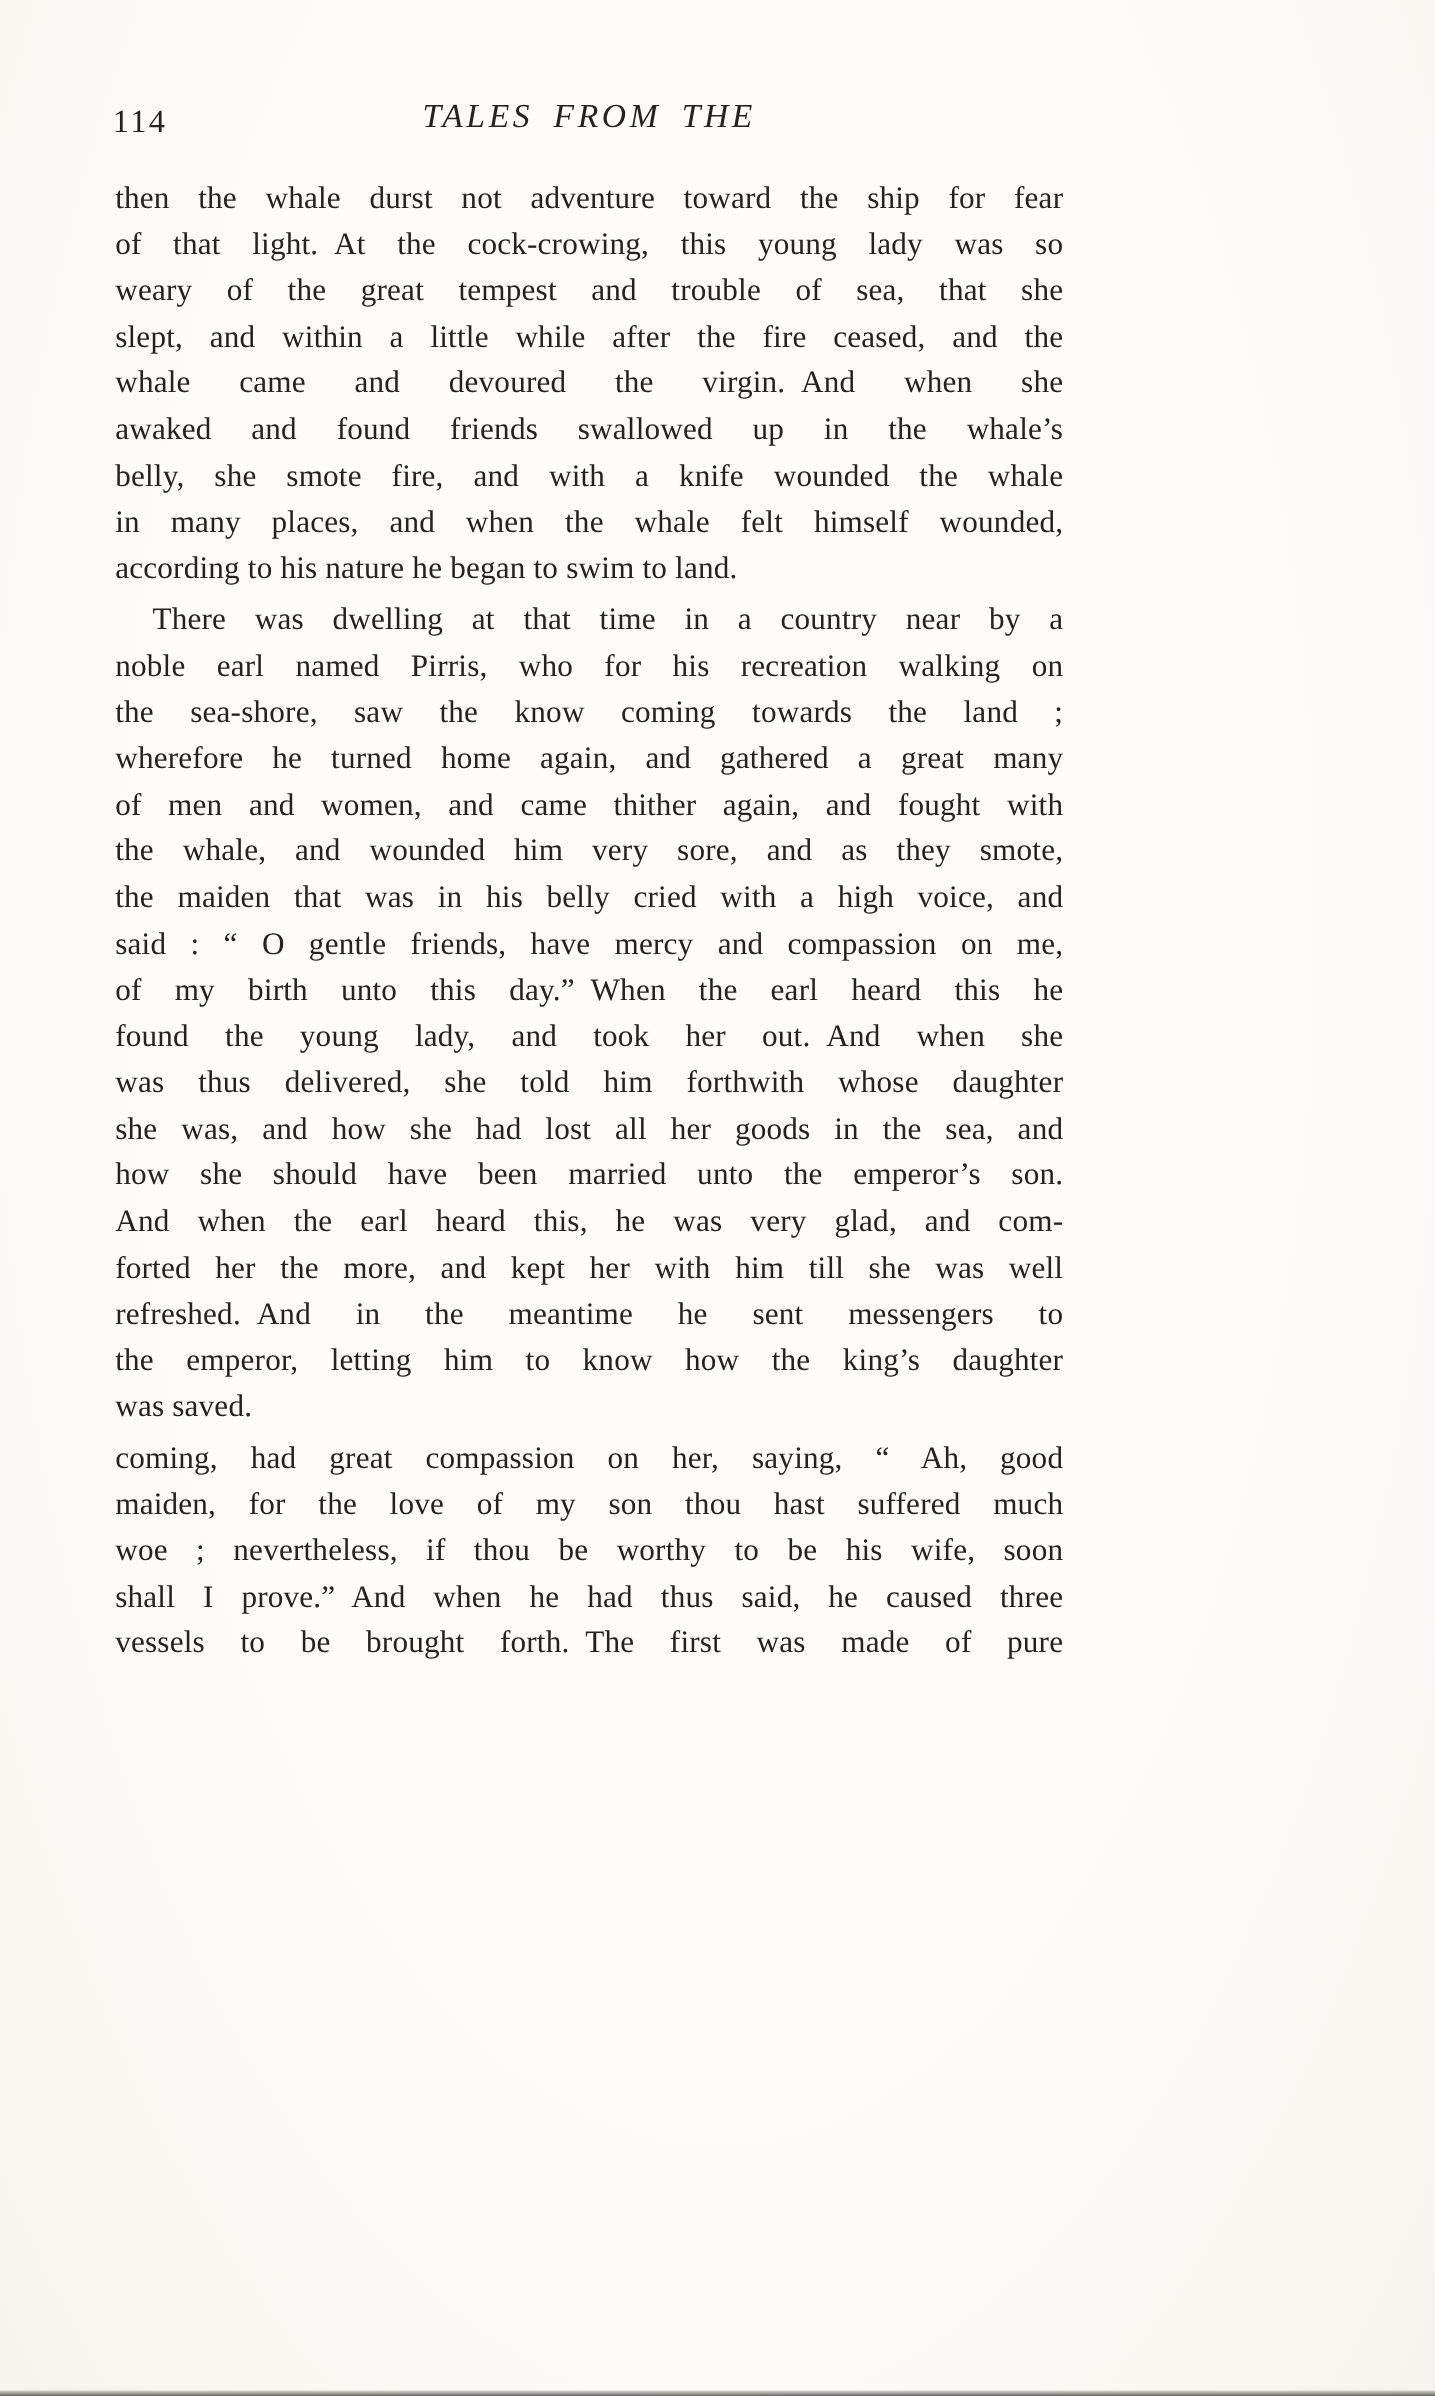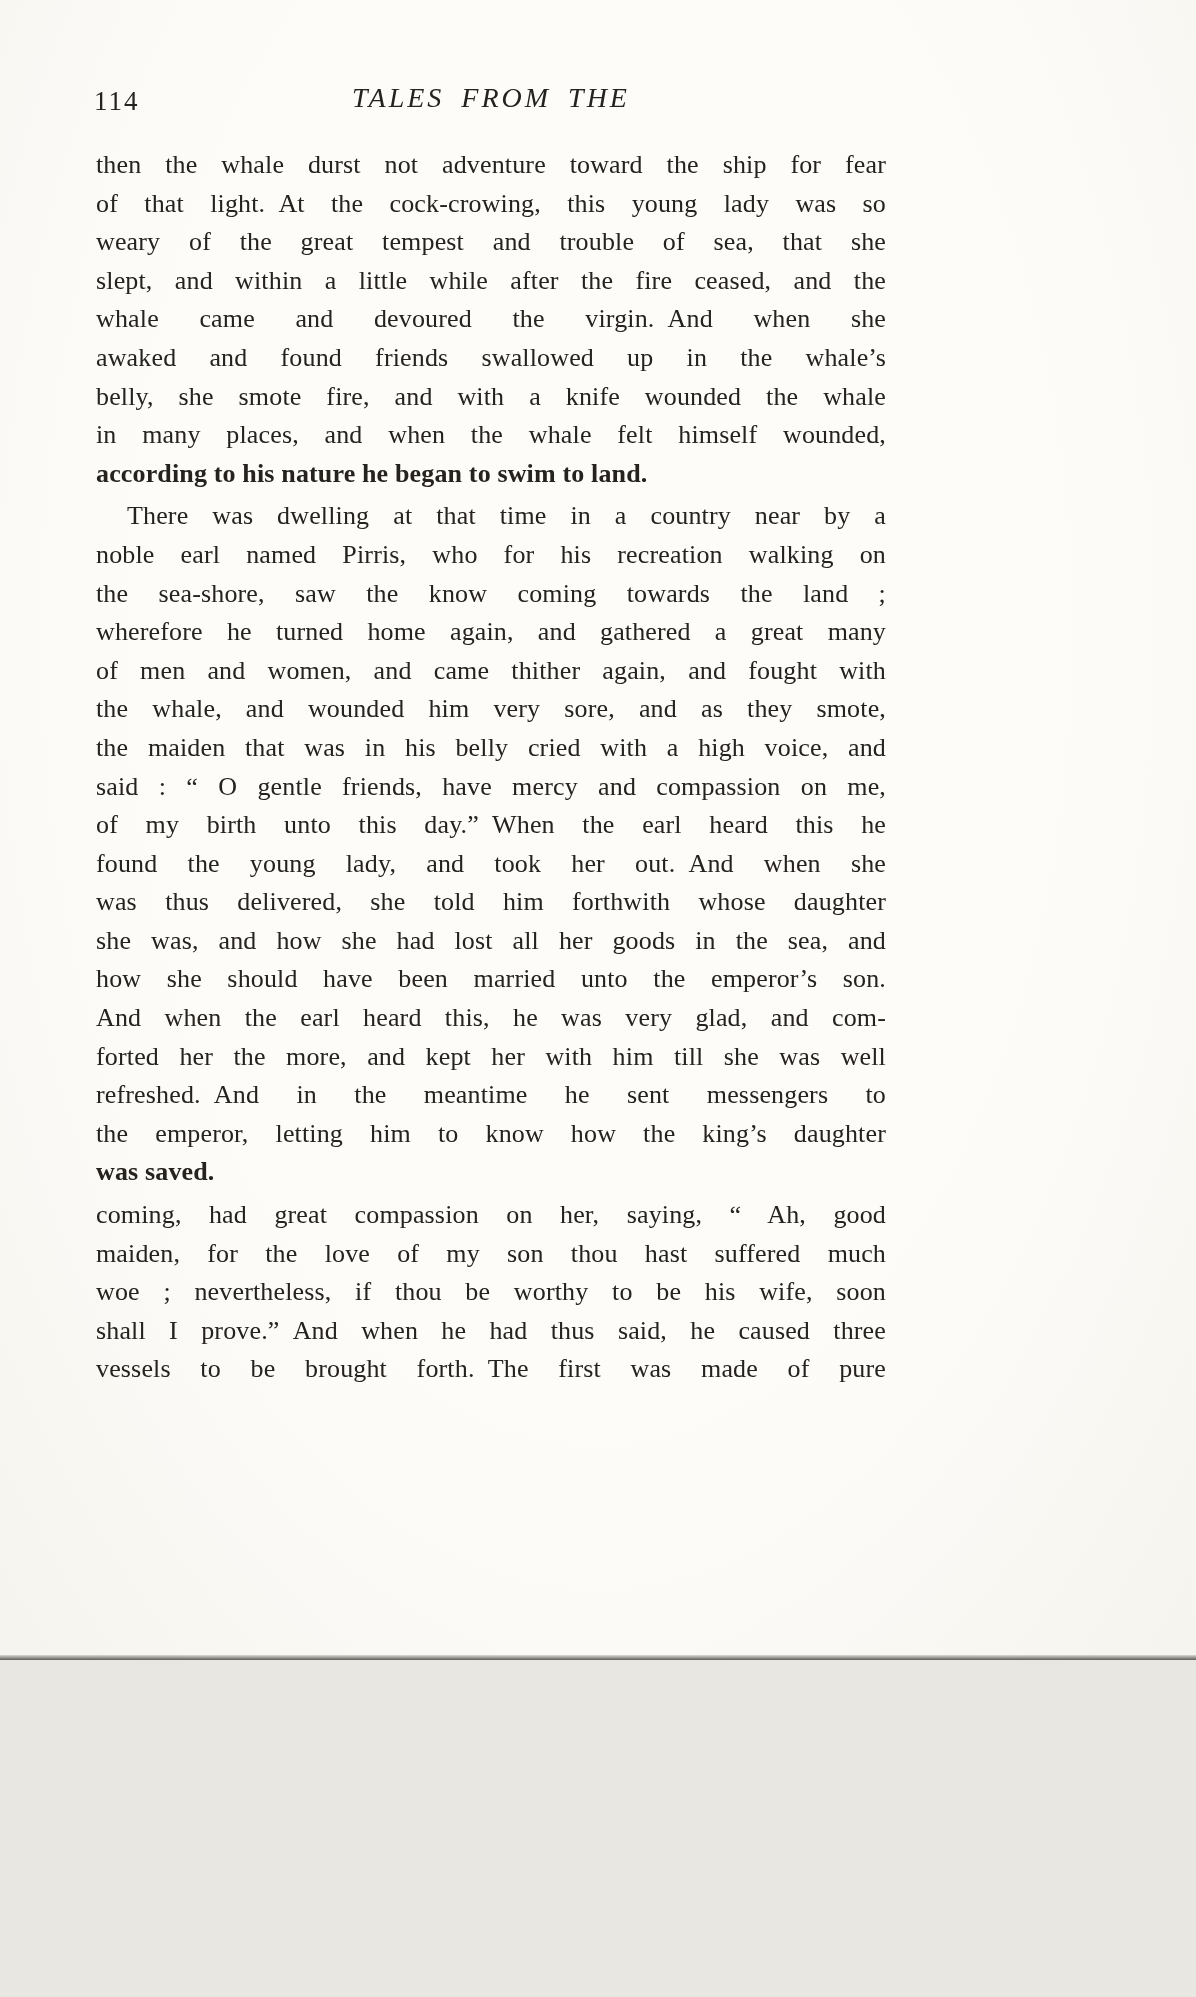--- a/index.html
+++ b/index.html
@@ -4,21 +4,21 @@
 <style>
   html, body {
     margin: 0;
     padding: 0;
     background: #e9e7e2;
     font-family: "Liberation Serif", serif;
   }
   .page {
     position: relative;
     width: 1196px;
-    height: 1660px;
+    height: 1997px;
     margin: 0 auto;
     background: radial-gradient(ellipse at 50% 38%, #fdfcf9 55%, #f6f4ee 100%);
     color: #26221e;
     overflow: hidden;
   }
   .content {
     position: absolute;
     left: 92px;
     top: 82px;
     width: 798px;
@@ -48,21 +48,21 @@
     font-size: 26px;
     letter-spacing: 0.15px;
   }
   .paragraph { margin: 4px; }
   .line {
     line-height: 38.6px;
     text-align: justify;
     text-align-last: justify;
     white-space: normal;
   }
-  .line.last-left { text-align-last: left; font-weight: bold; }
+  .line.last-left { text-align-last: left; }
   .line.indent { text-indent: 31px; }
   .scan-edge-bottom {
     position: absolute;
     left: 0;
     bottom: 0;
     width: 100%;
     height: 5px;
     background: linear-gradient(to bottom, rgba(60,56,50,0.15), rgba(45,42,38,0.75));
   }
 </style>

